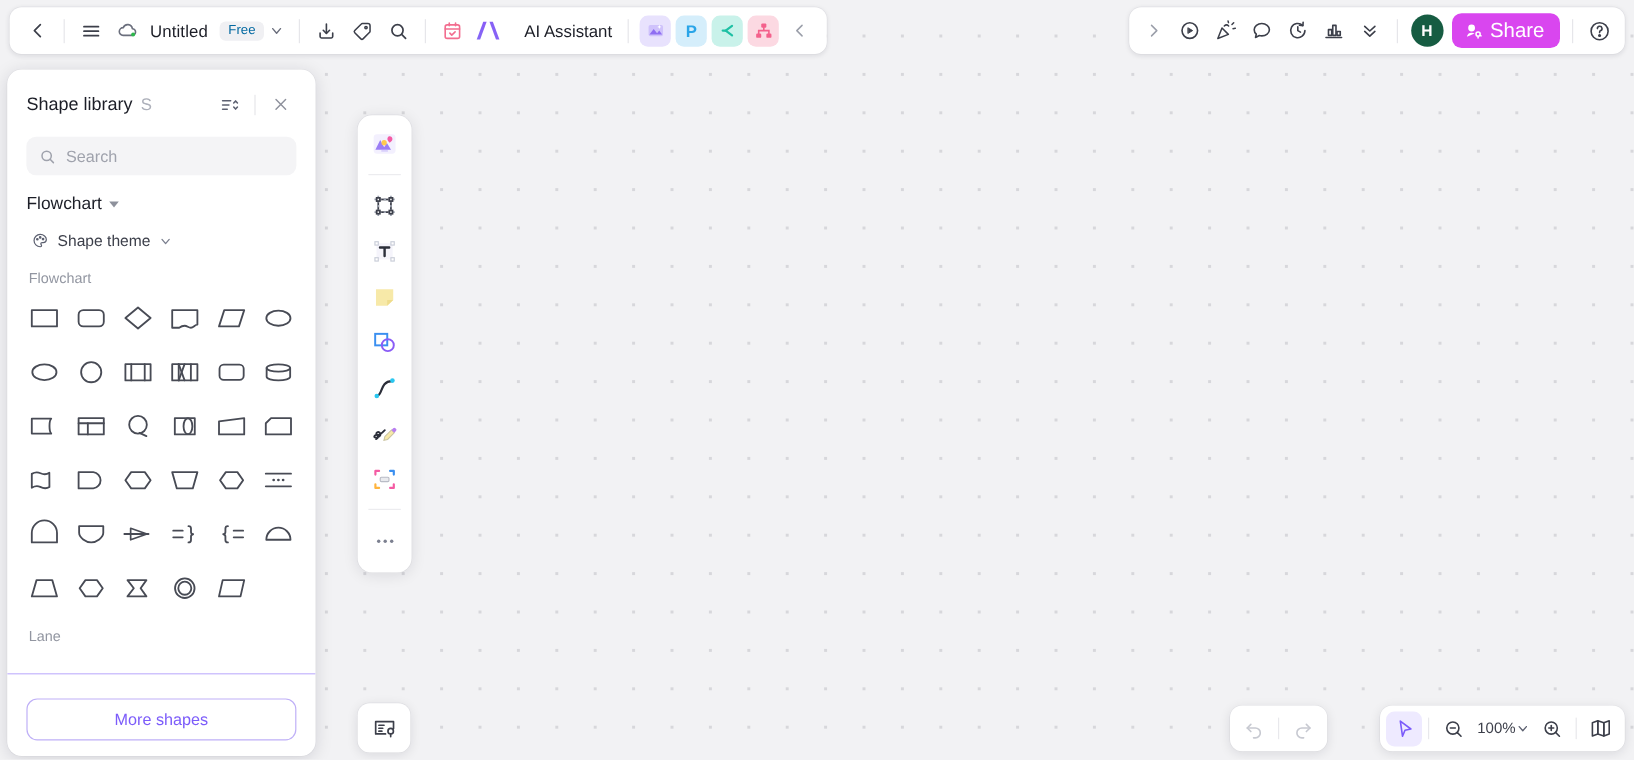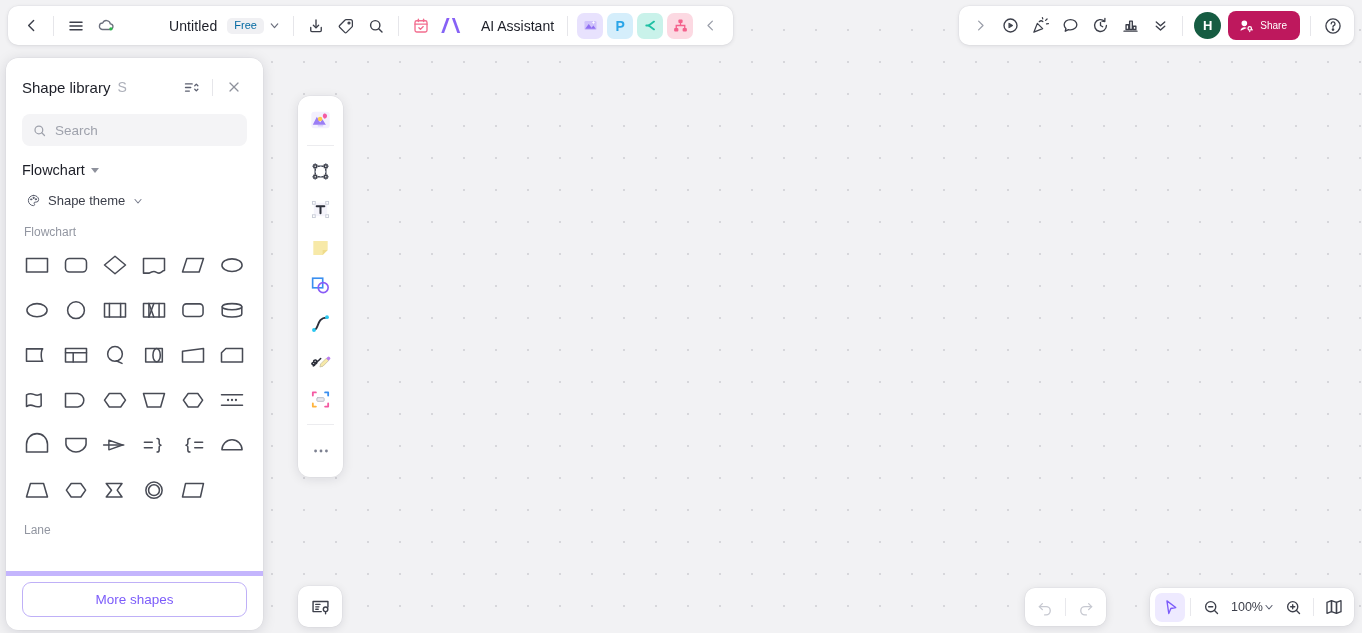--- a/index.html
+++ b/index.html
@@ -32,21 +32,21 @@
 
   .tb-btn {
     width: 30px; height: 30px; border-radius: 7px;
     display: flex; align-items: center; justify-content: center;
     color: #3c3f4a; flex: 0 0 auto; background: transparent; border: none;
   }
   .tb-div { width: 1px; height: 20px; background: #e6e6ea; margin: 0 7px; flex: 0 0 auto; }
 
   .doc-title {
     font-size: 14px; color: #1c1e27; white-space: nowrap;
-    padding: 0 2px 0 4px; letter-spacing: .1px; margin-left: 44px;
+    padding: 0 2px 0 4px; letter-spacing: .1px;
   }
   .free-badge {
     font-size: 11px; color: #0369a1; background: #f0f0f3;
     border-radius: 5px; padding: 2.5px 7px; margin-left: 8px; line-height: 1;
   }
   .caret-btn { width: 22px; height: 26px; display:flex; align-items:center; justify-content:center; color:#6b6f7d; border-radius:5px;}
 
   .ai-assistant {
     display: flex; align-items: center; gap: 20px;
     font-size: 14px; color: #1c1e27; white-space: nowrap;
@@ -58,23 +58,23 @@
     font-size: 14px; font-weight: 700; flex: 0 0 auto;
   }
 
   .avatar {
     width: 27px; height: 27px; border-radius: 50%;
     background: #165c42; color: #fff;
     display: flex; align-items: center; justify-content: center;
     font-size: 13px; font-weight: 600; margin: 0 4px; flex: 0 0 auto;
   }
   .share-btn {
-    height: 29px; border-radius: 8px; background: #be185d; color: #fff;
+    height: 29px; border-radius: 8px; background: #d946ef; color: #fff;
     display: flex; align-items: center; gap: 6px; padding: 0 13px 0 10px;
-    font-size: 10px; font-weight: 500; white-space: nowrap; margin: 0 3px;
+    font-size: 17px; font-weight: 500; white-space: nowrap; margin: 0 3px;
     border: none;
   }
 
   
   #shape-panel {
     position: absolute; left: 6px; top: 58px; width: 257px; height: 572px;
     background: #fff; border-radius: 12px;
     box-shadow: 0 2px 14px rgba(16,18,40,.13), 0 0 0 .5px rgba(16,18,40,.05);
     display: flex; flex-direction: column; overflow: hidden;
   }
@@ -115,21 +115,21 @@
     display: grid; grid-template-columns: repeat(6, 1fr);
     padding: 0 12px; row-gap: 6px;
   }
   .shape-cell {
     height: 39px; display: flex; align-items: center; justify-content: center;
     border-radius: 7px;
   }
   .shape-cell svg { display: block; }
 
   .panel-footer {
-    flex: 0 0 auto; border-top: 5px solid #c4b5fd; padding: 6px 16px 13px 16px;
+    flex: 0 0 auto; border-top: 1px solid #c4b5fd; padding: 20px 16px 13px 16px;
   }
   .more-shapes {
     width: 100%; height: 35px; border-radius: 9px;
     border: 1px solid #bfb0f7; background: #fff; color: #7c5cfa;
     font-size: 13.5px; font-family: "Liberation Sans", sans-serif; font-weight: 500;
     display: flex; align-items: center; justify-content: center;
   }
 
   
   #tool-rail {

